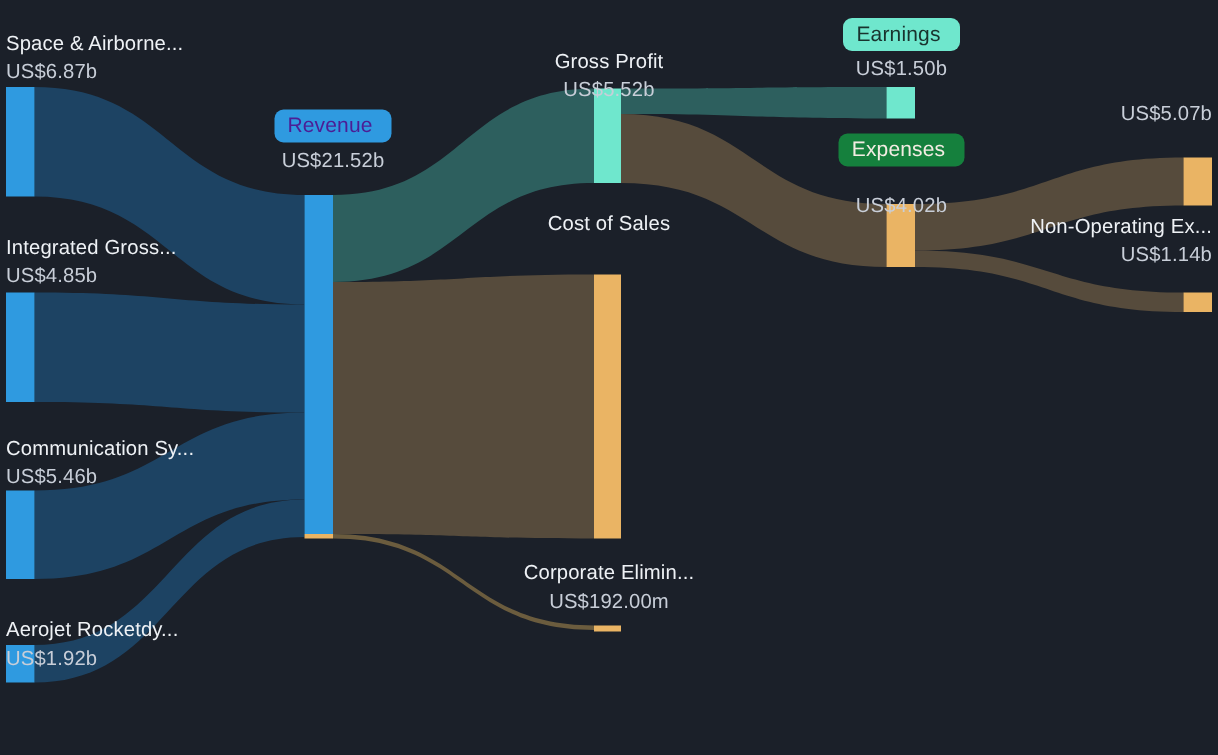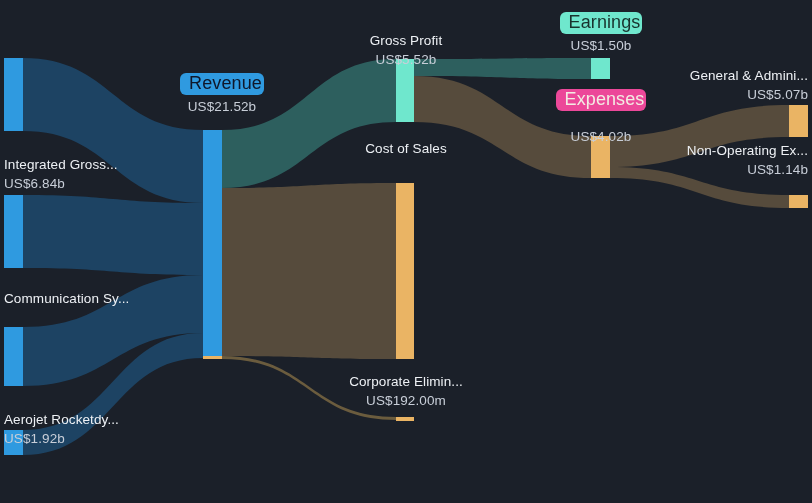--- a/index.html
+++ b/index.html
@@ -45,37 +45,37 @@
     color: #c8ced8;
   }
   .lbl.right {
     text-align: right;
   }
   .lbl.center {
     text-align: center;
   }
   .pill {
     display: inline-block;
-    padding: 2px 2px 3px 9px;
+    padding: 2px 13px 3px 9px;
     border-radius: 6px;
-    font-size: 18px;
+    font-size: 14px;
     line-height: 17px;
     color: #1b2029;
   }
   .pill.revenue {
     background: #2f9ae0;
-    color: #0f172a;
+    color: #4c1d95;
     text-align: center;
   }
   .pill.earnings {
     background: #6fe7cd;
     color: #19332e;
   }
   .pill.expenses {
-    background: #ec4899;
+    background: #15803d;
     color: #f3ece3;
   }
 </style>
 </head>
 <body>
 
 <div id="sankey-root">
 
   <svg id="sankey-svg" viewBox="0 0 812 503" xmlns="http://www.w3.org/2000/svg">
     <rect x="0" y="0" width="812" height="503" fill="#1b2029"></rect>
@@ -119,28 +119,33 @@
       <rect x="396" y="417" width="18" height="4" fill="#eab464"></rect>
 
       <rect x="591" y="58" width="19" height="21" fill="#6fe7cd"></rect>
       <rect x="591" y="136" width="19" height="42" fill="#eab464"></rect>
 
       <rect x="789" y="105" width="19" height="32" fill="#eab464"></rect>
       <rect x="789" y="195" width="19" height="13" fill="#eab464"></rect>
     </g>
   </svg>
 
+  <div class="lbl" style="left:4px; top:19px;">
+    <span class="name">Space &amp; Airborne...</span>
+    <span class="val">US$6.87b</span>
+  </div>
 
   <div class="lbl" style="left:4px; top:155px;">
     <span class="name">Integrated Gross...</span>
-    <span class="val">US$6.84b</span>
+    <span class="val">US$4.85b</span>
   </div>
 
   <div class="lbl" style="left:4px; top:289px;">
     <span class="name">Communication Sy...</span>
+    <span class="val">US$5.46b</span>
   </div>
 
   <div class="lbl" style="left:4px; top:410px;">
     <span class="name">Aerojet Rocketdy...</span>
     <span class="val">US$1.92b</span>
   </div>
 
   <div class="lbl center" style="left:172px; top:73px; width:100px;">
     <span class="pill revenue">Revenue</span>
     <span class="val" style="margin-top:2px;">US$21.52b</span>
@@ -164,21 +169,20 @@
     <span class="pill earnings">Earnings</span>
     <span class="val" style="margin-top:2px;">US$1.50b</span>
   </div>
 
   <div class="lbl center" style="left:551px; top:89px; width:100px;">
     <span class="pill expenses">Expenses</span>
     <span class="val" style="margin-top:16px;">US$4.02b</span>
   </div>
 
   <div class="lbl right" style="right:4px; top:66px;">
-    <span class="name">General &amp; Admini...</span>
     <span class="val">US$5.07b</span>
   </div>
 
   <div class="lbl right" style="right:4px; top:141px;margin-left:24px;">
     <span class="name">Non-Operating Ex...</span>
     <span class="val">US$1.14b</span>
   </div>
 
 </div>
 

